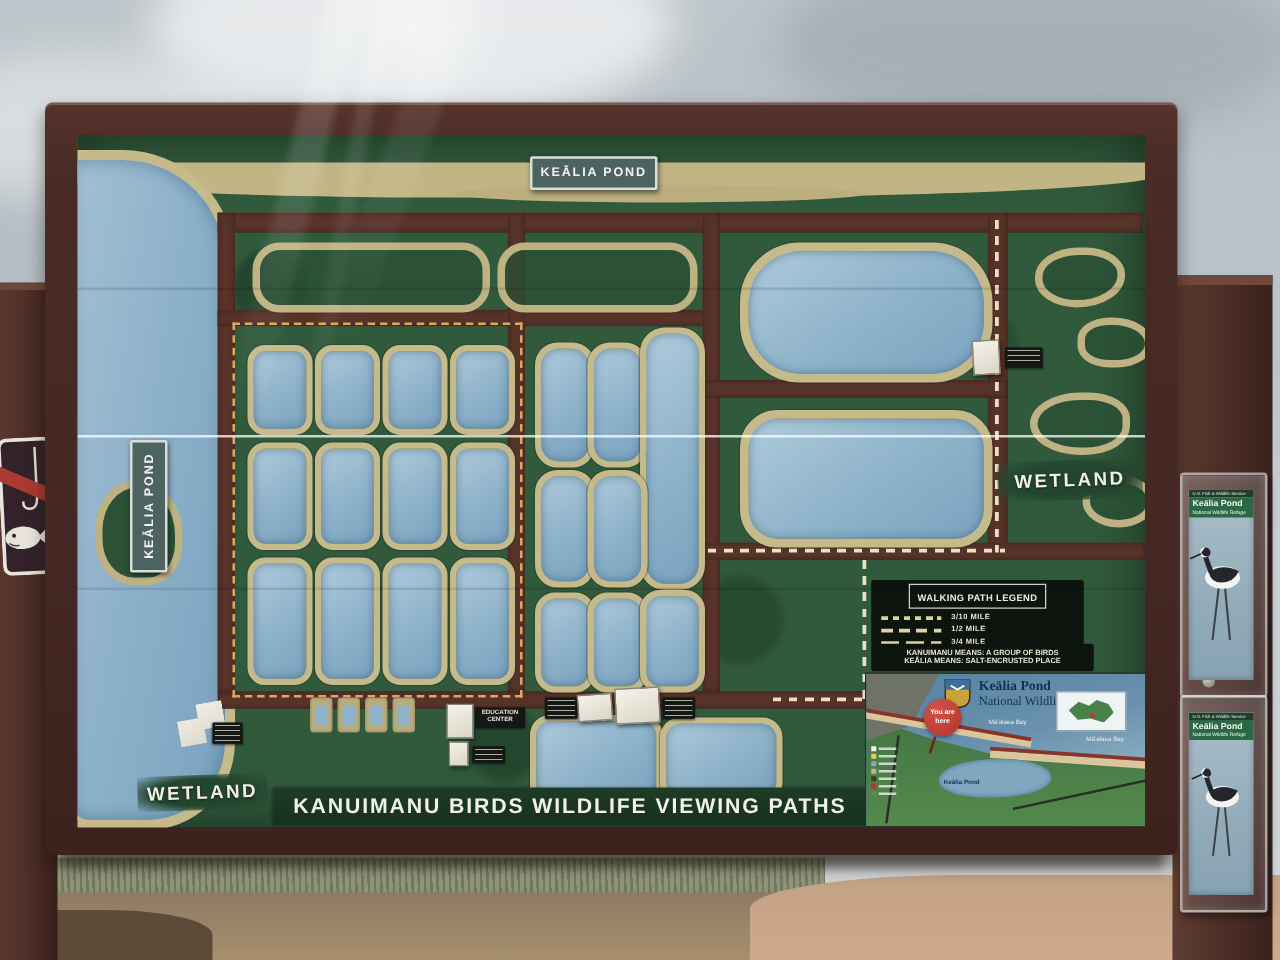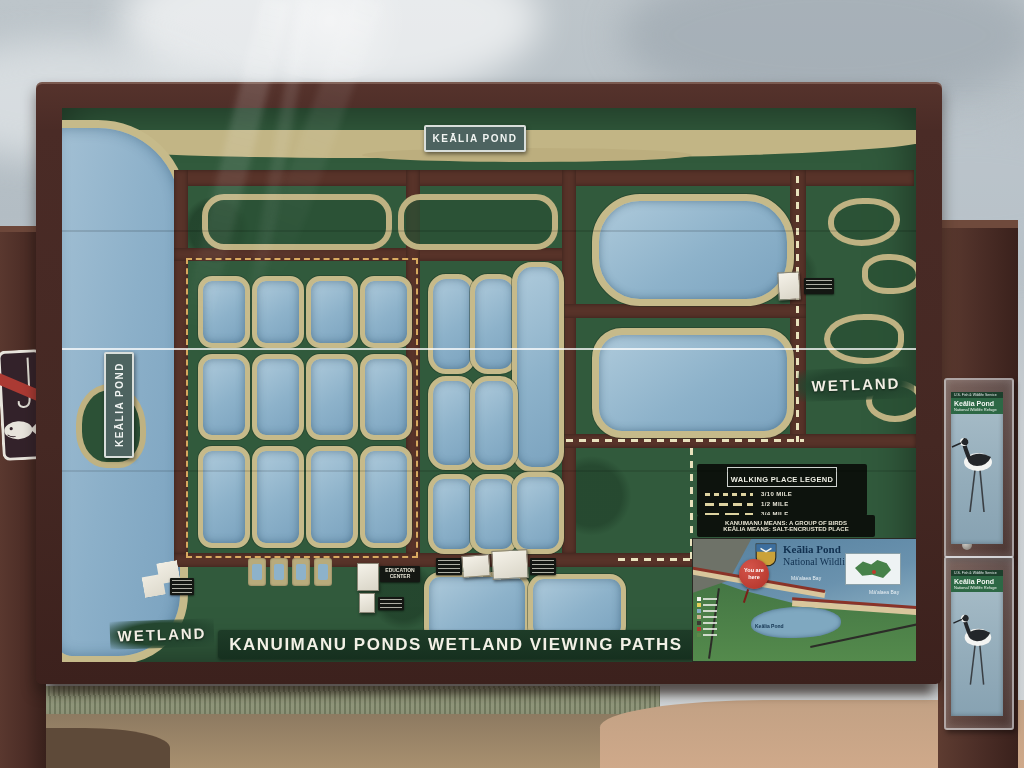--- a/index.html
+++ b/index.html
@@ -246,26 +246,26 @@
       </div>
       <div class="wet" style="left:736px;top:260px;width:116px;height:32px;transform:rotate(-2deg);">
         <span>WETLAND</span>
       </div>
       <div class="wet" style="left:48px;top:512px;width:104px;height:28px;transform:rotate(-2deg);">
         <span>WETLAND</span>
       </div>
 
       <div class="abs" style="left:156px;top:522px;width:476px;height:29px;
         background:linear-gradient(180deg,#1e3c28,#16301f);border-radius:3px;display:flex;align-items:center;justify-content:center;box-shadow:0 1px 3px rgba(0,0,0,.4);">
-        <span style="color:#f3f1e6;font-weight:bold;font-size:17px;letter-spacing:1.5px;white-space:nowrap;">KANUIMANU PONDS WETLAND VIEWING PATHS</span>
+        <span style="color:#f3f1e6;font-weight:bold;font-size:17px;letter-spacing:1.5px;white-space:nowrap;">KANUIMANU BIRDS WILDLIFE VIEWING PATHS</span>
       </div>
 
       <div class="abs" style="left:635px;top:356px;width:170px;height:48px;background:#0d130d;border-radius:2px;padding:2px 0;">
         <div style="width:108px;margin:1px auto 2px;border:1px solid #cfd3cf;text-align:center;">
-          <span style="font-size:7.5px;color:#eeeee4;font-weight:bold;letter-spacing:.3px;">WALKING PLACE LEGEND</span>
+          <span style="font-size:7.5px;color:#eeeee4;font-weight:bold;letter-spacing:.3px;">WALKING PATH LEGEND</span>
         </div>
         <div class="legendrow">
           <span class="dash" style="background:repeating-linear-gradient(90deg,#ddd3a0 0 5px,transparent 5px 9px);"></span>
           <span class="lab">3/10 MILE</span>
         </div>
         <div class="legendrow">
           <span class="dash" style="background:repeating-linear-gradient(90deg,#ddd3a0 0 9px,transparent 9px 14px);"></span>
           <span class="lab">1/2 MILE</span>
         </div>
         <div class="legendrow">

